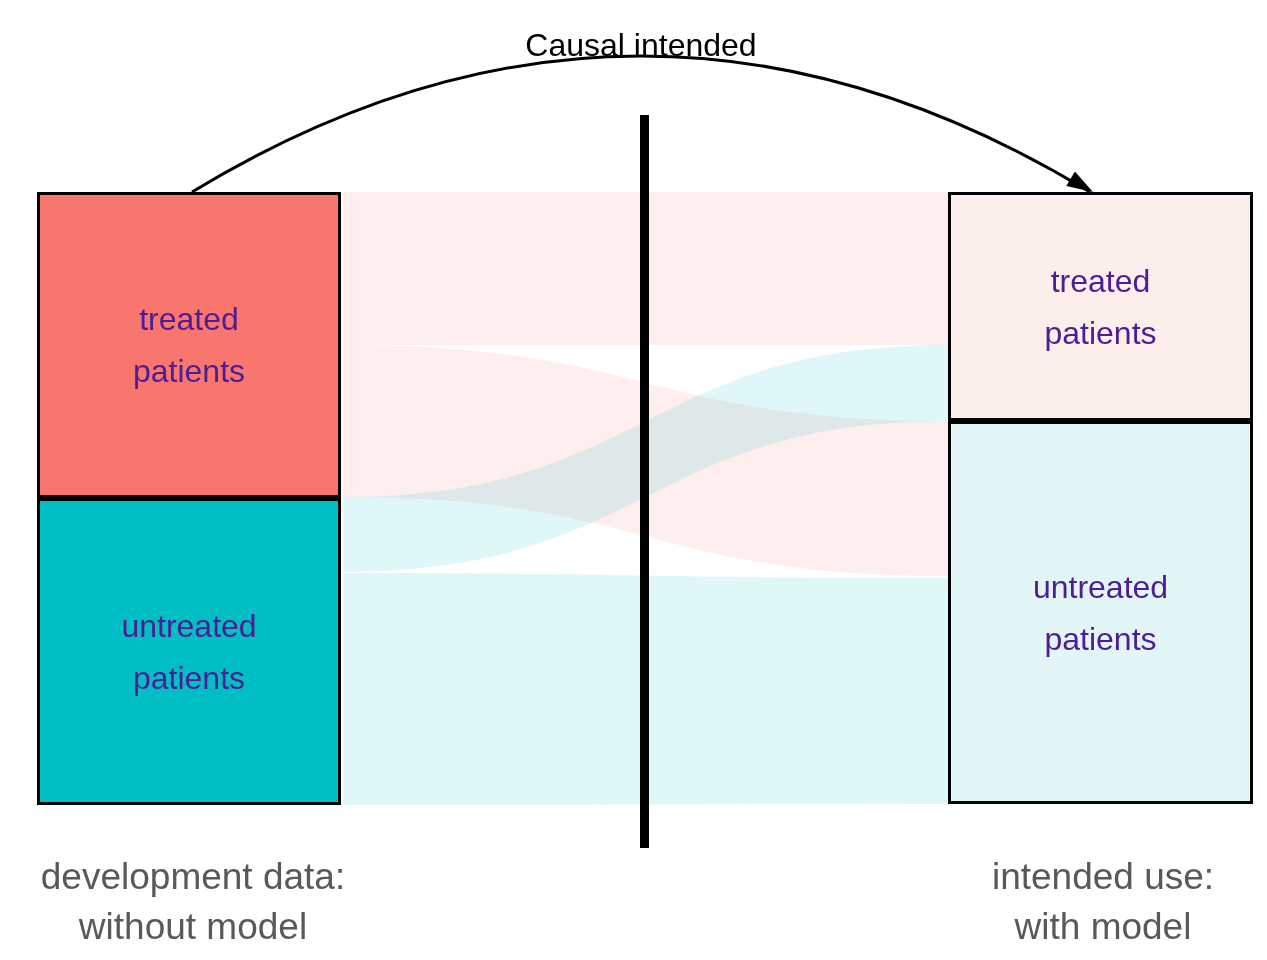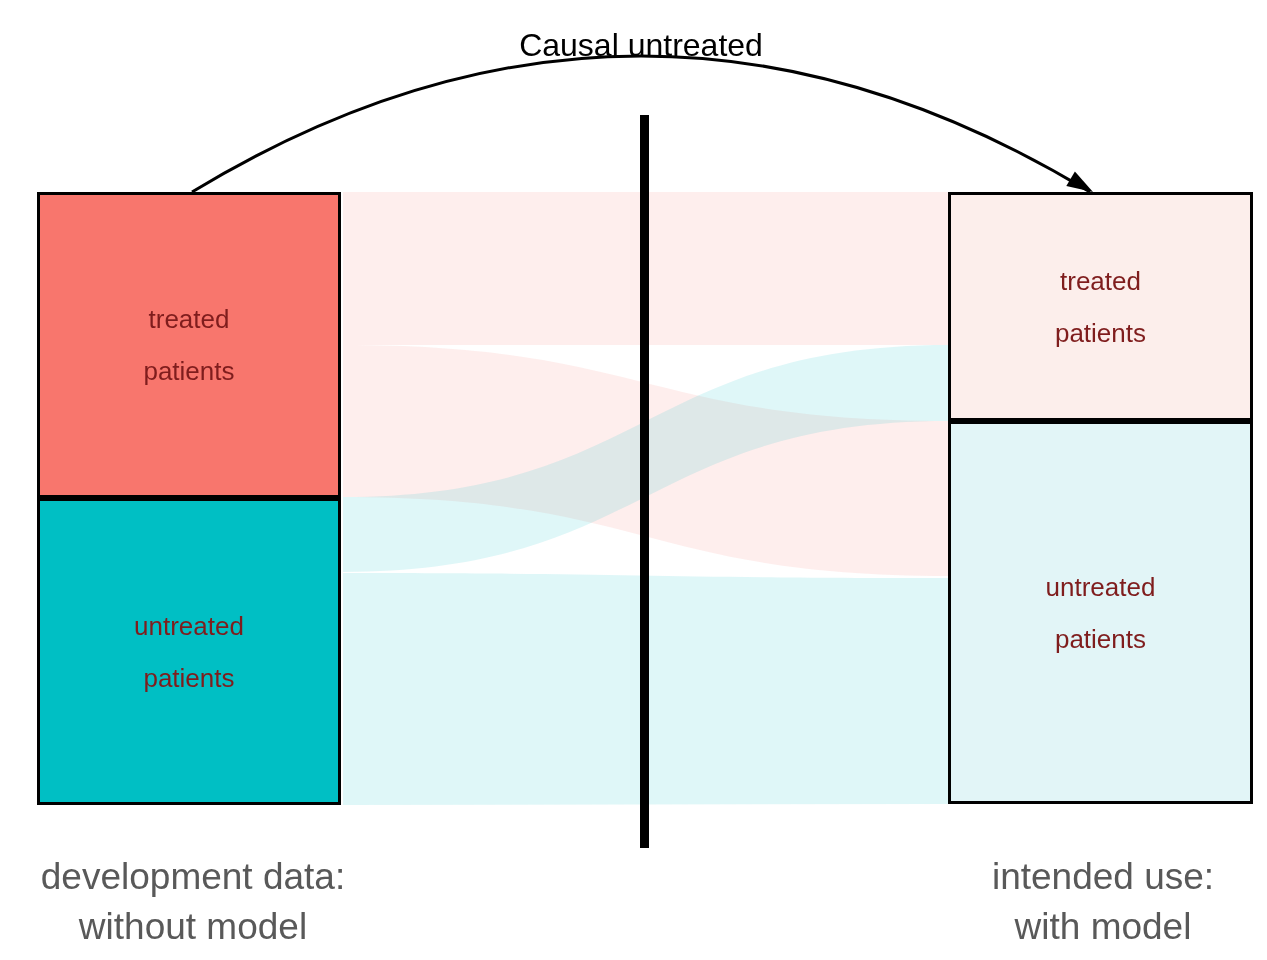--- a/index.html
+++ b/index.html
@@ -15,21 +15,21 @@
   .divider{fill:#000;}
   .arc{fill:none;stroke:#000;stroke-width:3;}
   .arrowhead{fill:#000;stroke:none;}
 
   
   .node{
     position:absolute;box-sizing:border-box;border:3px solid #000;
     display:flex;align-items:center;justify-content:center;text-align:center;
   }
   .node .lbl{
-    white-space:pre-line;font-size:26px;line-height:52px;color:#7f1d1d;
+    white-space:pre-line;font-size:32px;line-height:52px;color:#4c1d95;
   }
   .node-left-treated  {left:37px; top:192px;width:304px;height:306px;background:var(--treated,#F8766D);}
   .node-left-untreated{left:37px; top:498px;width:304px;height:307px;background:var(--untreated,#00BFC4);}
   .node-right-treated  {left:948px;top:192px;width:305px;height:229px;background:var(--treated-light,#FCEEEB);}
   .node-right-untreated{left:948px;top:421px;width:305px;height:383px;background:var(--untreated-light,#E2F5F7);}
 
   
   .title{
     position:absolute;left:341px;top:26px;width:600px;text-align:center;
     font-size:32px;line-height:38px;color:#000;
@@ -55,21 +55,21 @@
     <path class="ribbon-pink" d="M343,345 C646,345 646,421 949,421 L949,576 C646,576 646,497 343,497 Z"></path>
     <path class="ribbon-blue" d="M343,497 C646,497 646,345 949,345 L949,421 C646,421 646,572 343,572 Z"></path>
     <path class="ribbon-blue" d="M343,573 C646,573 646,578 949,578 L949,804 L343,805 Z"></path>
 
     <rect class="divider" x="640" y="115" width="9" height="733"></rect>
 
     <path class="arc" d="M192,192 Q641,-80 1090,192"></path>
     <polygon class="arrowhead" points="1093,192 1066.3,186.1 1074.9,171.5"></polygon>
   </svg>
 
-  <div class="title">Causal untreated</div>
+  <div class="title">Causal intended</div>
 
   <div class="node node-left-treated">
     <span class="lbl">treated
 patients</span>
   </div>
   <div class="node node-left-untreated">
     <span class="lbl">untreated
 patients</span>
   </div>
 

